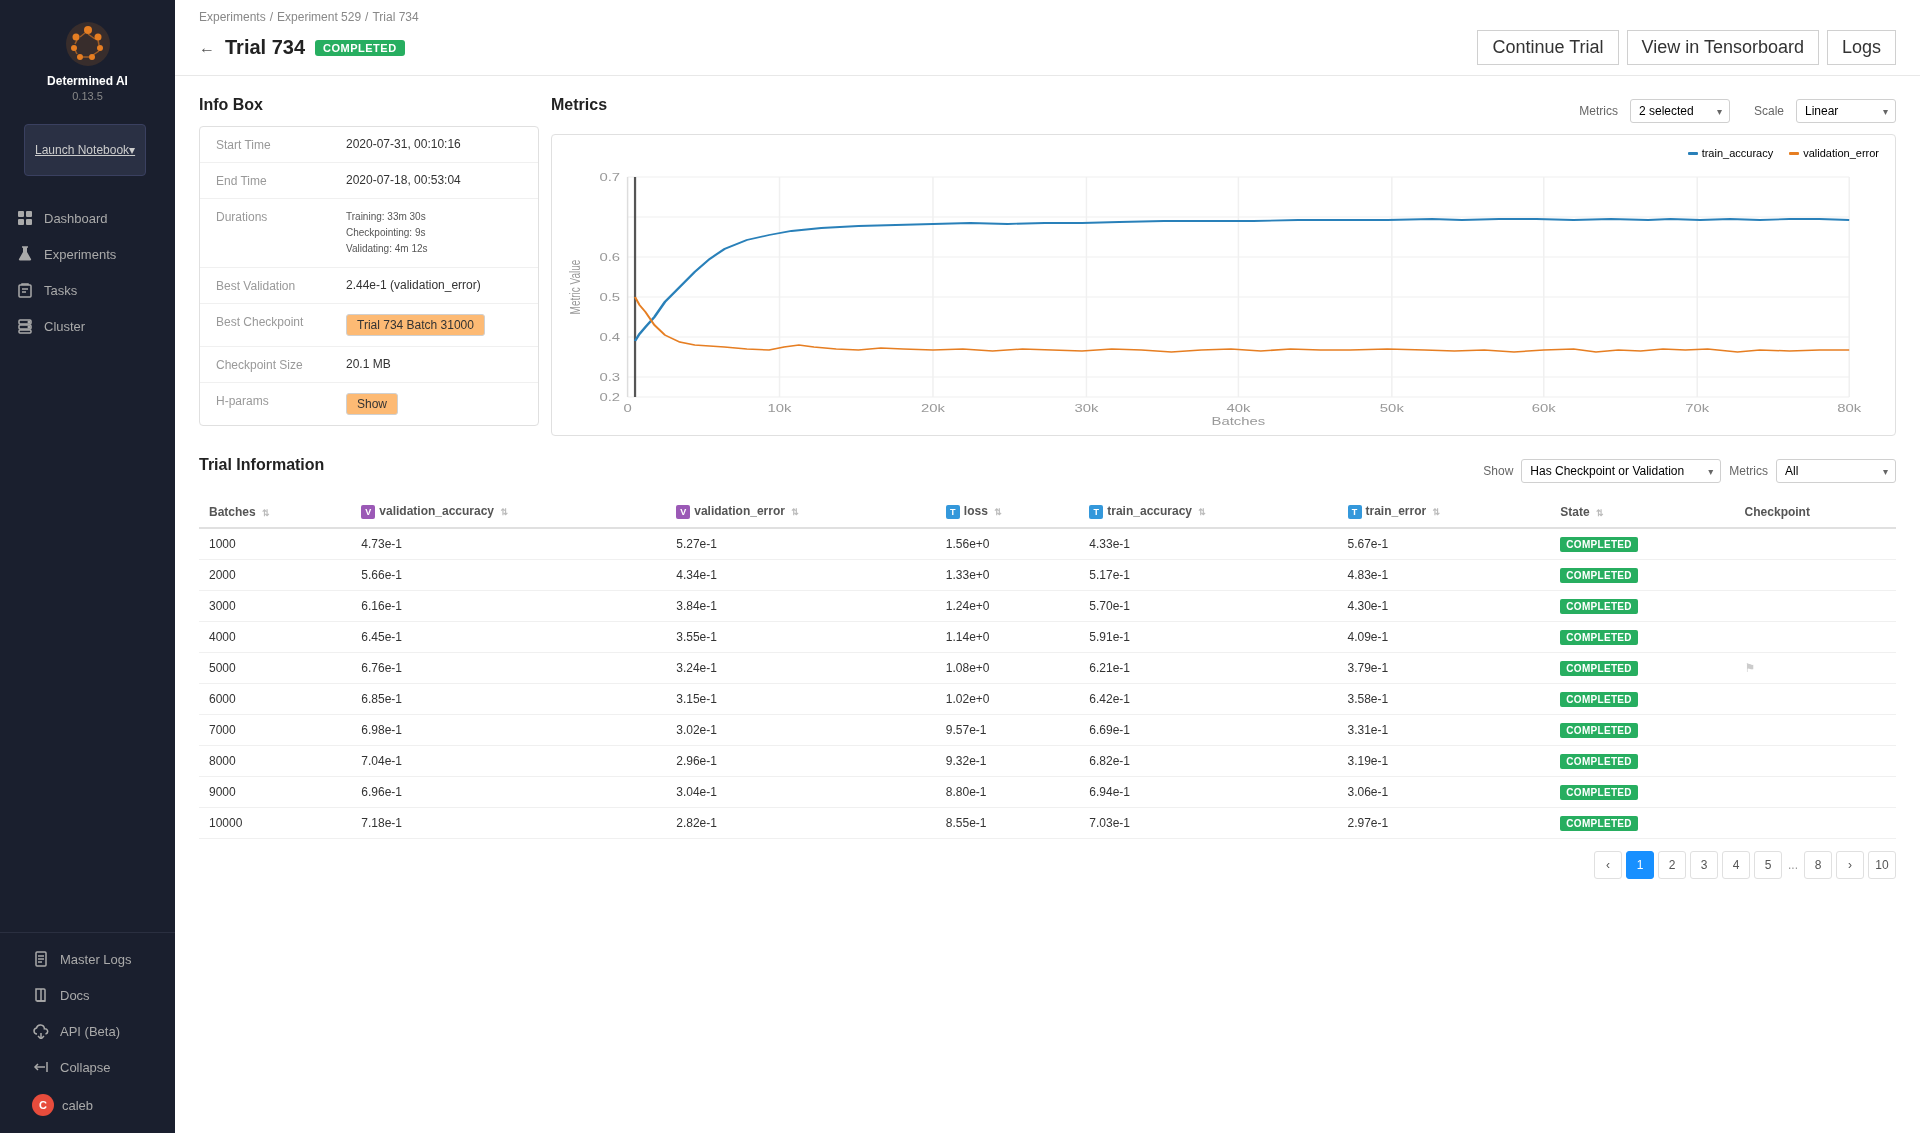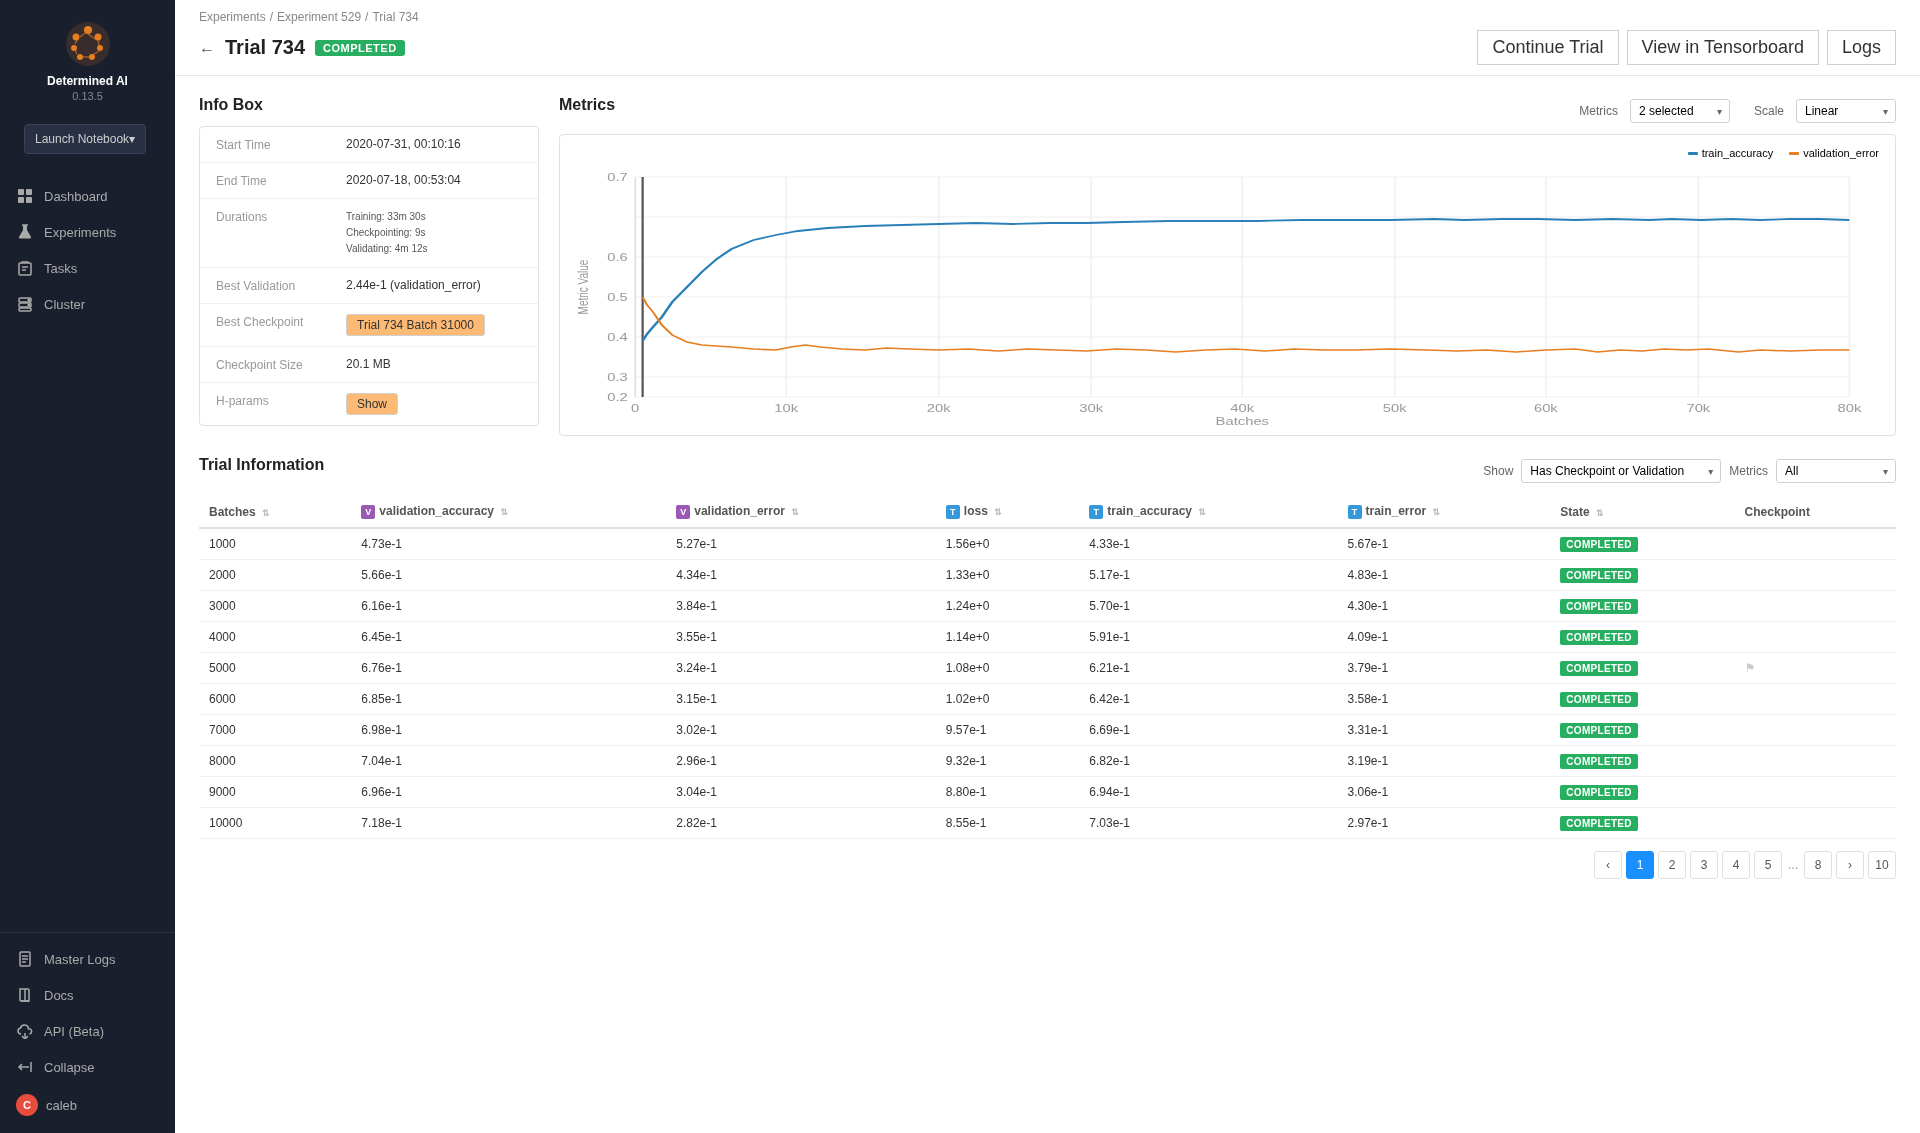--- a/index.html
+++ b/index.html
@@ -10,29 +10,29 @@
       width: 175px; min-width: 175px; background: #1a1f2e; color: #ccc; display: flex; flex-direction: column; height: 100vh;
     }
     .sidebar-logo {
       display: flex; flex-direction: column; align-items: center; padding: 20px 10px 10px;
     }
     .logo-icon { width: 48px; height: 48px; margin-bottom: 6px; }
     .logo-text { color: #fff; font-size: 12px; font-weight: 600; }
     .logo-version { color: #888; font-size: 11px; margin-top: 2px; }
     .sidebar-launch-btn {
       margin: 12px 12px 8px; background: #2a3044; border: 1px solid #3a4060; color: #ccc; border-radius: 4px;
-      display: flex; align-items: center; justify-content: space-between; padding: 7px 10px; cursor: pointer;
+      display: flex; align-items: center; justify-content: space-between; padding: 18px 10px; cursor: pointer; text-decoration: underline;
     }
     .sidebar-launch-btn span { font-size: 12px; }
     .sidebar-nav { flex: 1; padding: 8px 0; }
     .nav-item {
       display: flex; align-items: center; gap: 10px; padding: 9px 16px; color: #aaa; cursor: pointer; font-size: 13px;
     }
     .nav-icon { width: 18px; height: 18px; display: flex; align-items: center; justify-content: center; }
-    .sidebar-bottom { padding: 8px 0; border-top: 1px solid #2a2f40; }
+    .sidebar-bottom { padding: 8px 16px; border-top: 1px solid #2a2f40; }
     .sidebar-user {
       display: flex; align-items: center; gap: 8px; padding: 9px 16px; color: #aaa; font-size: 13px;
     }
     .user-avatar {
       width: 22px; height: 22px; background: #e74c3c; border-radius: 50%; display: flex; align-items: center; justify-content: center;
       color: #fff; font-size: 11px; font-weight: 600;
     }
 
     
     #main { flex: 1; display: flex; flex-direction: column; overflow: hidden; background: #fff; }
@@ -54,21 +54,21 @@
     }
     .header-actions { display: flex; gap: 8px; align-items: center; }
     .btn-outline {
       background: #fff; border: 1px solid #d0d0d0; color: #333; padding: 6px 14px; border-radius: 0; cursor: pointer; font-size: 18px;
     }
 
     
     .content { flex: 1; overflow-y: auto; padding: 20px 24px; display: flex; flex-direction: column; gap: 20px; }
 
     
-    .top-section { display: flex; gap: 20px; }
+    .top-section { display: flex; gap: 12px; }
 
     
     .info-box { flex: 0 0 340px; }
     .section-title { font-size: 16px; font-weight: 600; color: #222; margin-bottom: 12px; }
     .info-card { border: 1px solid #e0e0e0; border-radius: 4px; background: #fff; padding: 0; }
     .info-row { display: flex; padding: 10px 16px; border-bottom: 1px solid #f0f0f0; }
     .info-row:last-child { border-bottom: none; }
     .info-label { color: #999; font-size: 12px; width: 130px; flex-shrink: 0; padding-top: 1px; }
     .info-value { color: #333; font-size: 12px; }
     .info-value small { display: block; color: #555; line-height: 1.6; }

